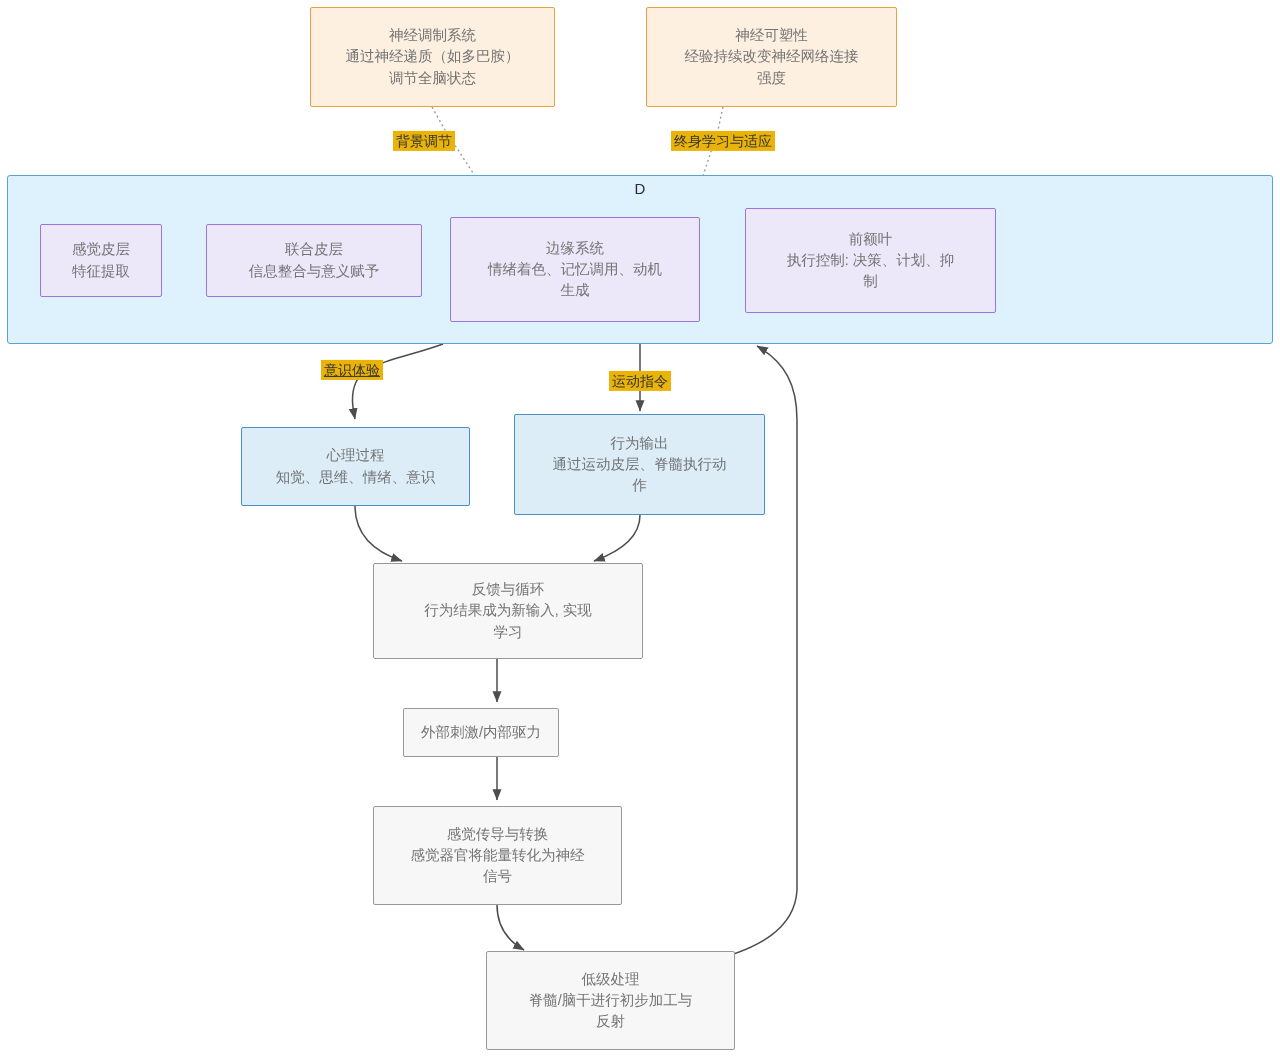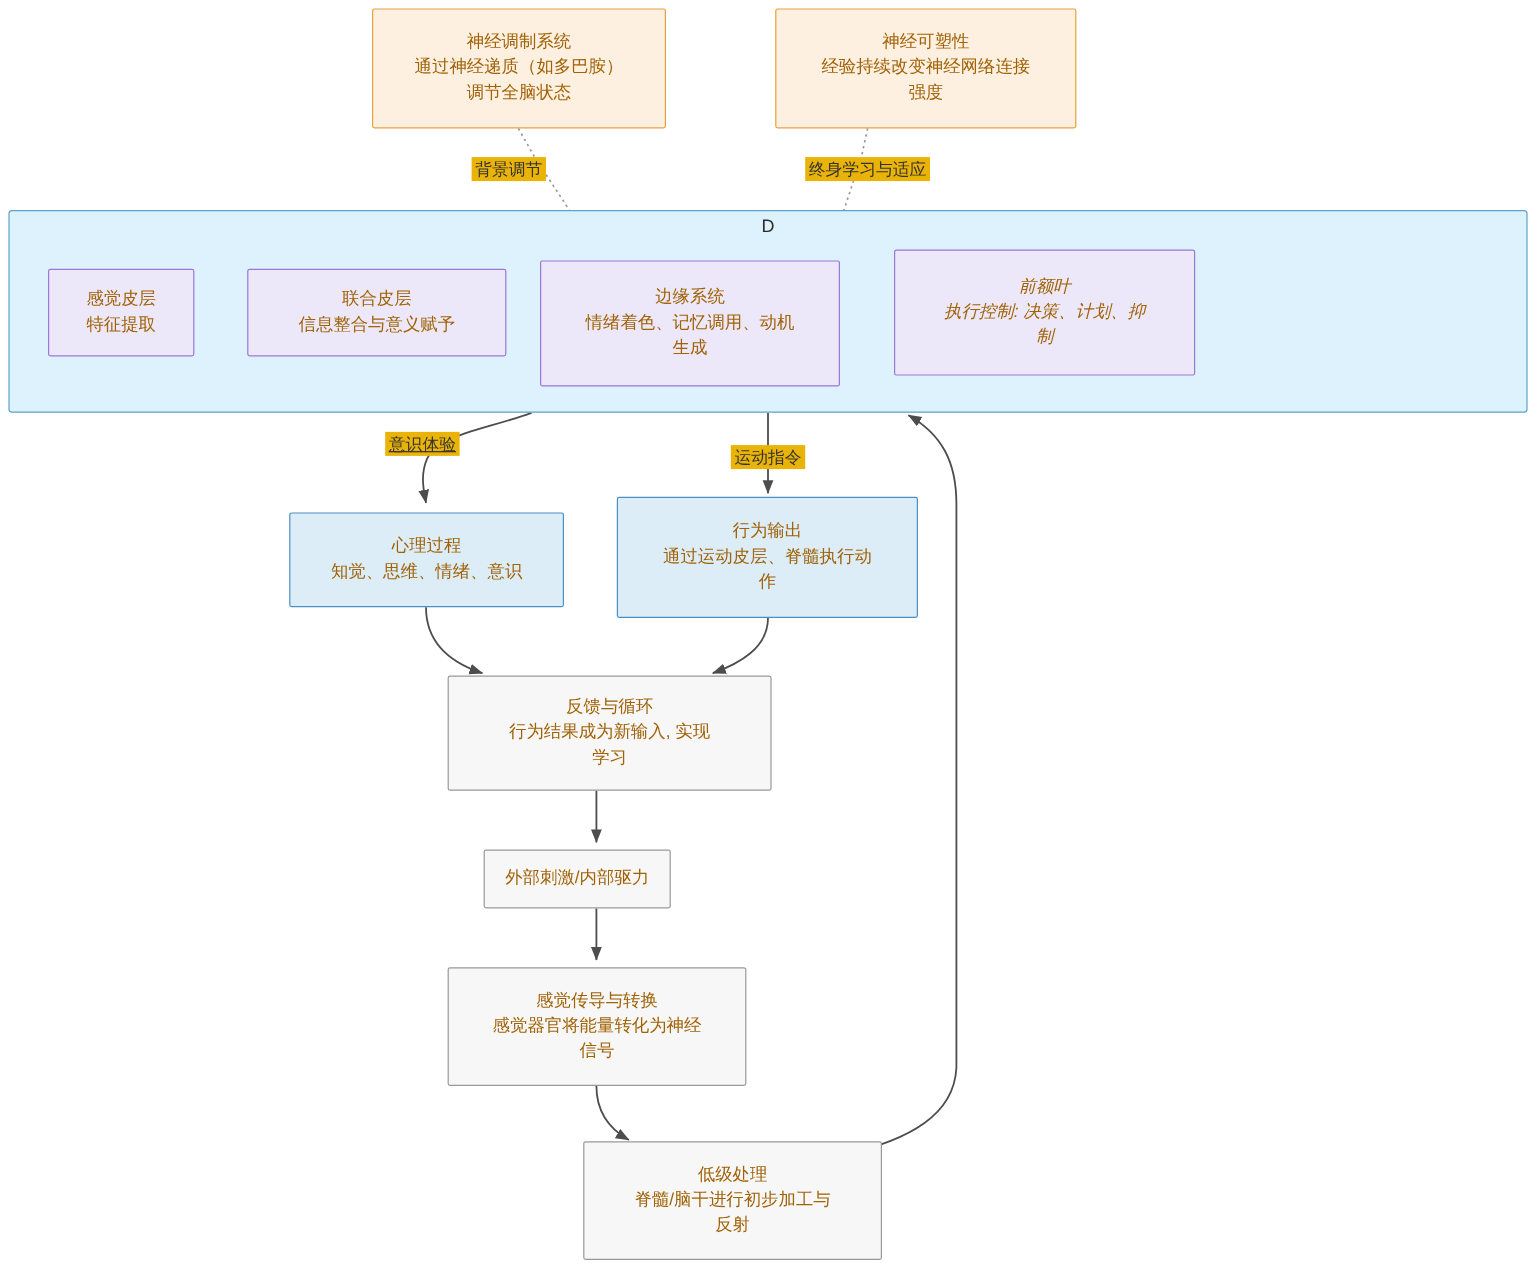--- a/index.html
+++ b/index.html
@@ -28,21 +28,21 @@
   }
   .node {
     position: absolute;
     box-sizing: border-box;
     display: flex;
     align-items: center;
     justify-content: center;
     text-align: center;
     line-height: 1.45;
     font-size: 14.5px;
-    color: #a16207;
+    color: #737373;
     border-radius: 2px;
     padding: 4px 8px;
     white-space: pre-line;
     z-index: 3;
   }
   .node-orange {
     background: #fdf0e0;
     border: 1.4px solid #e6a23c;
   }
   .node-purple {
@@ -141,21 +141,21 @@
   <div class="node node-purple" style="left:40px; top:224px; width:122px; height:73px;">感觉皮层
 特征提取</div>
 
   <div class="node node-purple" style="left:206px; top:224px; width:216px; height:73px;">联合皮层
 信息整合与意义赋予</div>
 
   <div class="node node-purple" style="left:450px; top:217px; width:250px; height:105px;">边缘系统
 情绪着色、记忆调用、动机
 生成</div>
 
-  <div class="node node-purple" style="left:745px; top:208px; width:251px; height:105px;font-style:italic;">前额叶
+  <div class="node node-purple" style="left:745px; top:208px; width:251px; height:105px;">前额叶
 执行控制: 决策、计划、抑
 制</div>
 
 
   <div class="edge-label" style="left:352px; top:370px;text-decoration:underline;">意识体验</div>
 
   <div class="edge-label" style="left:640px; top:381px;">运动指令</div>
 
   <div class="node node-blue" style="left:241px; top:427px; width:229px; height:79px;">心理过程
 知觉、思维、情绪、意识</div>

